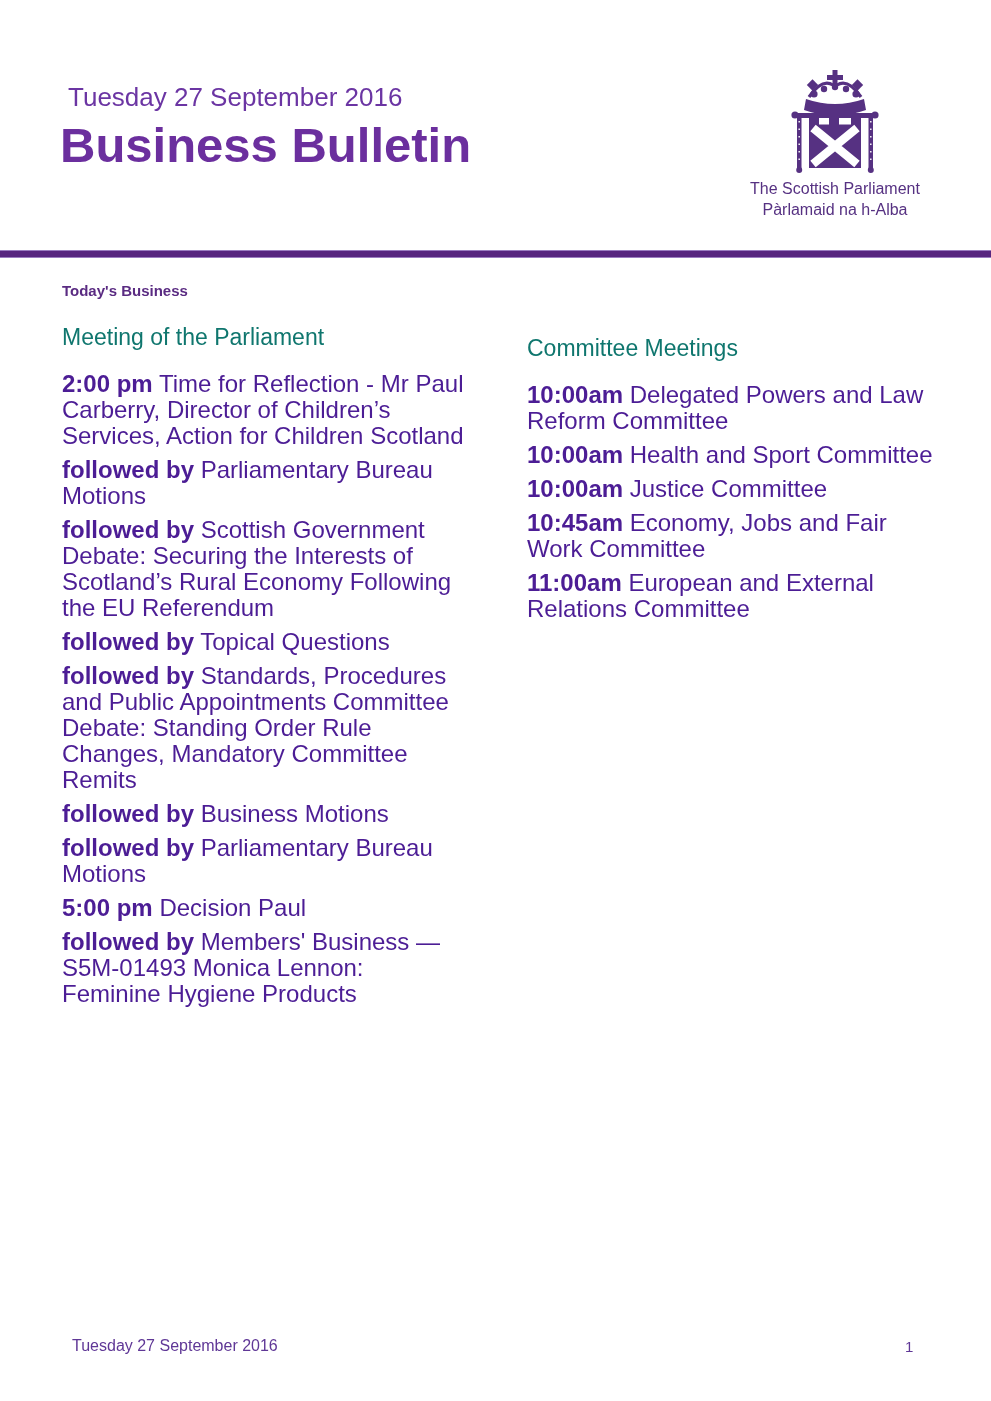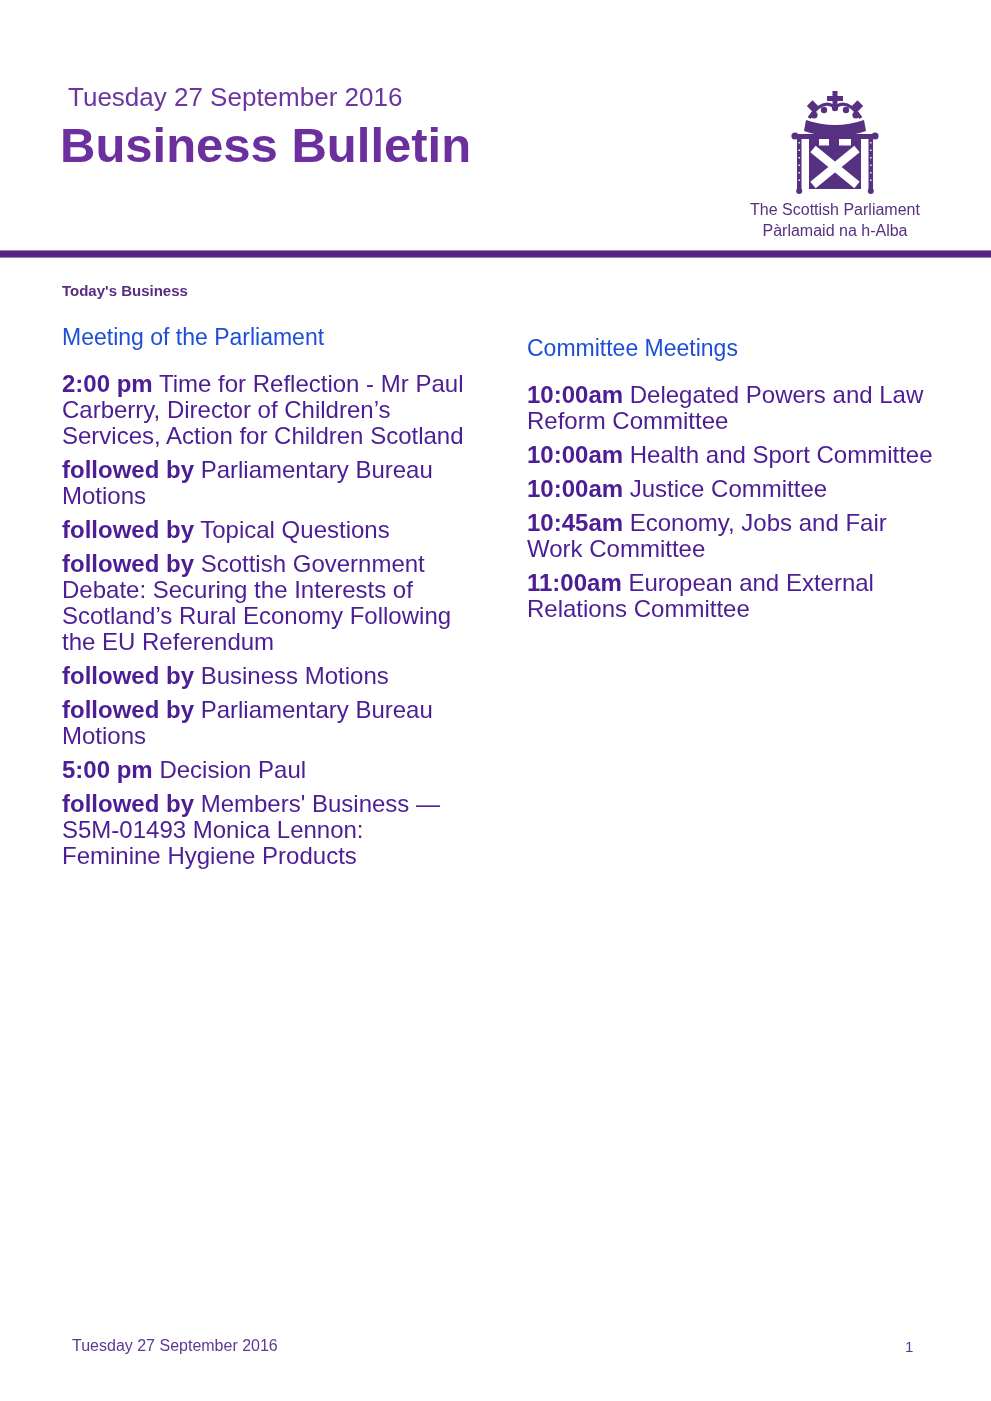--- a/index.html
+++ b/index.html
@@ -22,21 +22,21 @@
     font-size: 49px; line-height: 62px; font-weight: bold;
     color: #6b2f9e; margin-top: 2px;
     letter-spacing: 0px;
   }
   .header-subtitle {
     font-size: 32px; line-height: 36px; font-weight: bold; font-style: italic;
     color: #6b2f9e; margin-top: 8px;
   }
 
   
-  .logo { position: absolute; left: 738px; top: 89px; width: 194px; text-align: center; }
+  .logo { position: absolute; left: 738px; top: 68px; width: 194px; text-align: center; }
   .logo svg { display: block; margin: 0 auto; }
   .logo-text { font-size: 16px; line-height: 21px; color: #563182; margin-top: 4px; }
 
   
   .rule {
     position: absolute; left: 0; top: 250px;
     width: 991px; height: 8px;
     background: #57257f;
     border-top: 1px solid #9a7cc0; border-bottom: 1px solid #9a7cc0;
   }
@@ -45,21 +45,21 @@
   .today-heading {
     position: absolute; left: 62px; top: 278px;
     font-size: 15px; line-height: 25px; font-weight: bold;
     color: #5a2b82;
   }
   .col { position: absolute; top: 322px; }
   .col-left  { left: 62px;  width: 402px; }
   .col-right { left: 527px; width: 410px; margin-top: 11px; }
   .section-heading {
     font-size: 23px; line-height: 30px; font-weight: normal;
-    color: #1d4ed8; margin-bottom: 19px;
+    color: #0f766e; margin-bottom: 19px;
   }
   .agenda-list p.item {
     font-size: 24px; line-height: 26px;
     margin: 0 0 8px 0;
     color: #4c1d95;
   }
   .agenda-list p.item b { font-weight: bold; }
 
   
   .footer-date {
@@ -133,24 +133,25 @@
 <div class="today-heading">Today's Business</div>
 
 <div class="col col-left">
   <h2 class="section-heading">Meeting of the Parliament</h2>
   <div class="agenda-list">
 
       <p class="item"><b>2:00 pm</b> <span>Time for Reflection - Mr Paul Carberry, Director of Children’s Services, Action for Children Scotland</span></p>
 
       <p class="item"><b>followed by</b> <span>Parliamentary Bureau Motions</span></p>
 
+      <p class="item"><b>followed by</b> <span>Scottish Government Debate: Securing the Interests of Scotland’s Rural Economy Following the EU Referendum</span></p>
+
       <p class="item"><b>followed by</b> <span>Topical Questions</span></p>
 
-      <p class="item"><b>followed by</b> <span>Scottish Government Debate: Securing the Interests of Scotland’s Rural Economy Following the EU Referendum</span></p>
-
+      <p class="item"><b>followed by</b> <span>Standards, Procedures and Public Appointments Committee Debate: Standing Order Rule Changes, Mandatory Committee Remits</span></p>
 
       <p class="item"><b>followed by</b> <span>Business Motions</span></p>
 
       <p class="item"><b>followed by</b> <span>Parliamentary Bureau Motions</span></p>
 
       <p class="item"><b>5:00 pm</b> <span>Decision Paul</span></p>
 
       <p class="item"><b>followed by</b> <span>Members' Business — S5M-01493 Monica Lennon: Feminine Hygiene Products</span></p>
     </div>
 </div>

